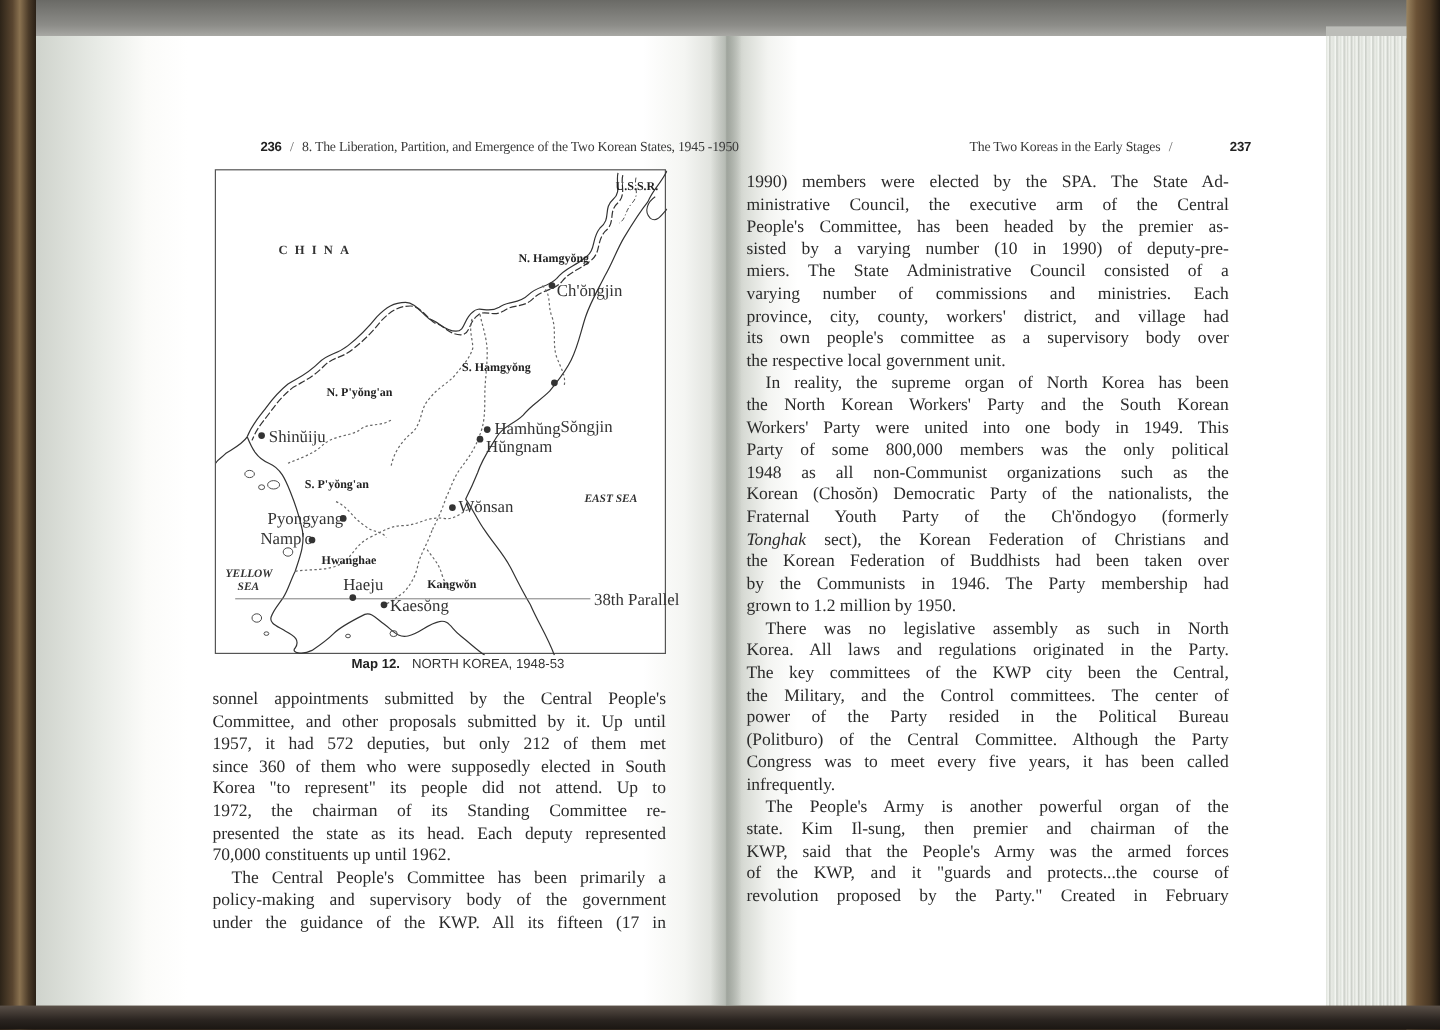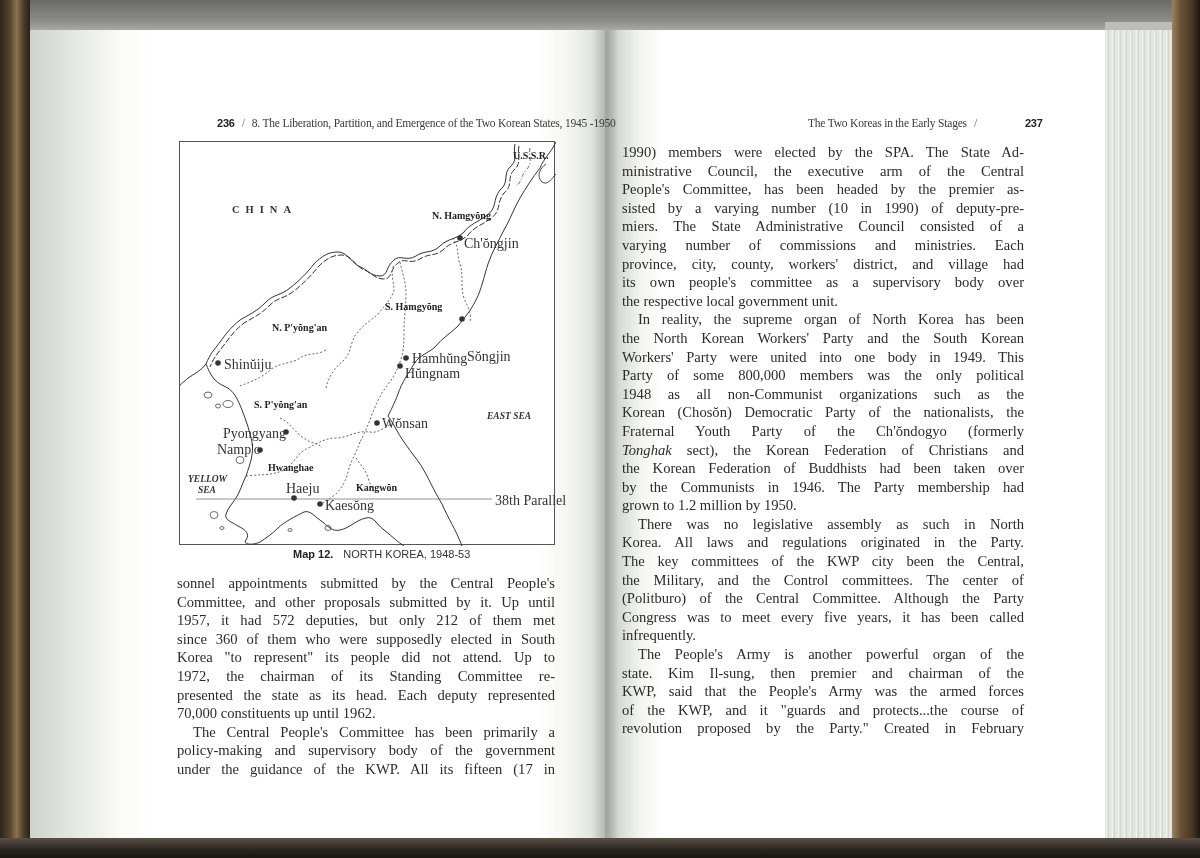--- a/index.html
+++ b/index.html
@@ -228,20 +228,21 @@
   <span class="line">Korean (Chosŏn) Democratic Party of the nationalists, the</span>
   <span class="line">Fraternal Youth Party of the Ch'ŏndogyo (formerly</span>
   <span class="line"><span class="it">Tonghak</span> <span>sect), the Korean Federation of Christians and</span></span>
   <span class="line">the Korean Federation of Buddhists had been taken over</span>
   <span class="line">by the Communists in 1946. The Party membership had</span>
   <span class="line last">grown to 1.2 million by 1950.</span>
   <span class="line indent">There was no legislative assembly as such in North</span>
   <span class="line">Korea. All laws and regulations originated in the Party.</span>
   <span class="line">The key committees of the KWP city been the Central,</span>
   <span class="line">the Military, and the Control committees. The center of</span>
+  <span class="line">power of the Party resided in the Political Bureau</span>
   <span class="line">(Politburo) of the Central Committee. Although the Party</span>
   <span class="line">Congress was to meet every five years, it has been called</span>
   <span class="line last">infrequently.</span>
   <span class="line indent">The People's Army is another powerful organ of the</span>
   <span class="line">state. Kim Il-sung, then premier and chairman of the</span>
   <span class="line">KWP, said that the People's Army was the armed forces</span>
   <span class="line">of the KWP, and it "guards and protects...the course of</span>
   <span class="line">revolution proposed by the Party." Created in February</span>
 </div>
 

